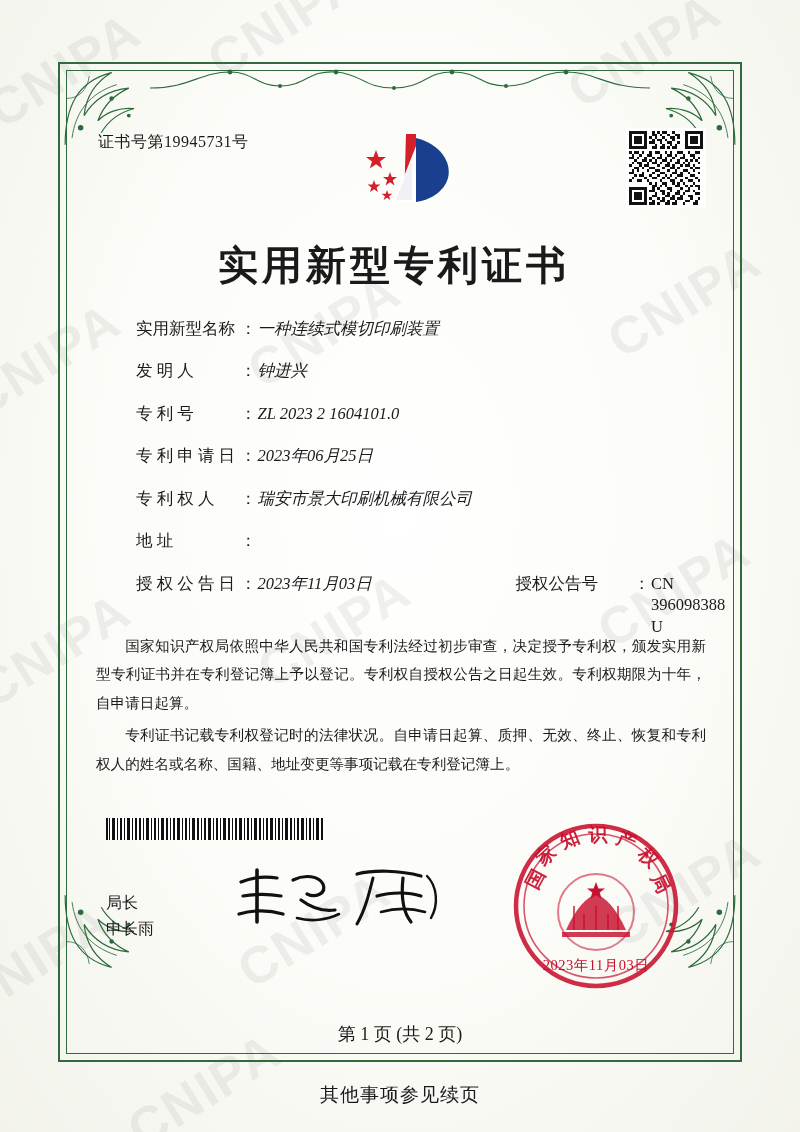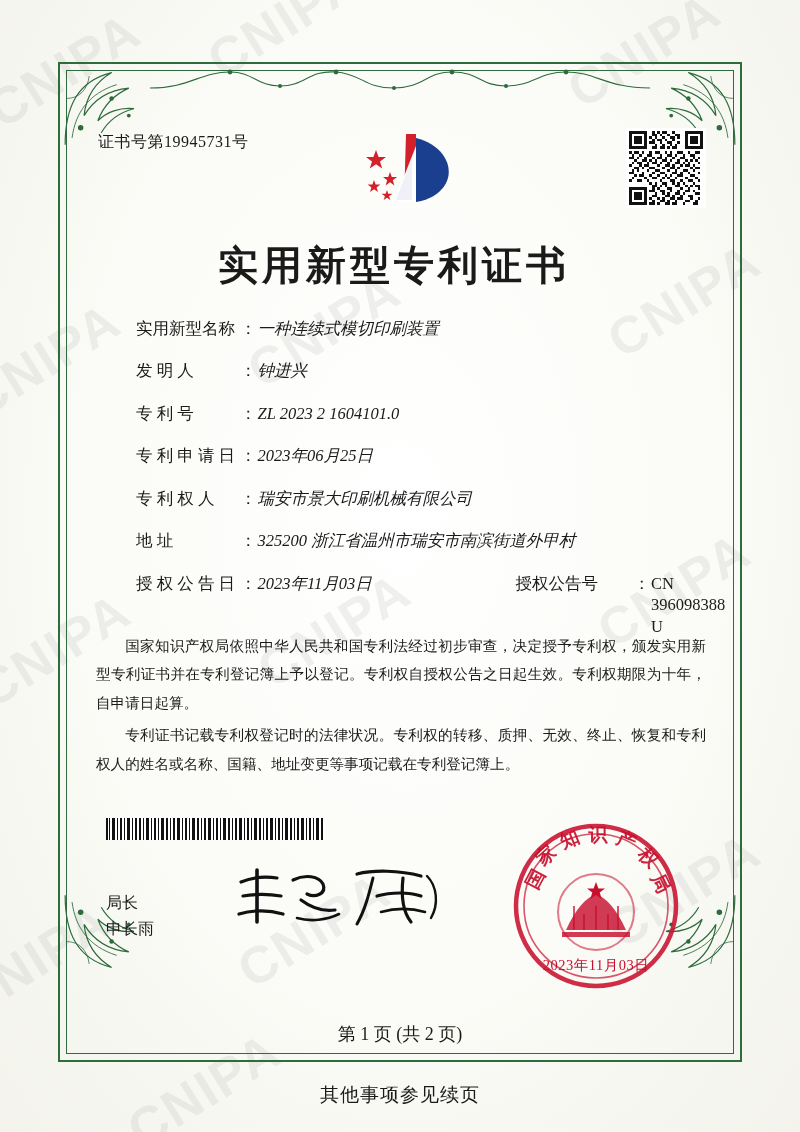--- a/index.html
+++ b/index.html
@@ -562,37 +562,36 @@
 
       <div class="field">
         <span class="f-label">专 利 权 人</span>
         <span class="f-sep">：</span>
         <span class="f-value">瑞安市景大印刷机械有限公司</span>
       </div>
 
       <div class="field">
         <span class="f-label">地 址</span>
         <span class="f-sep">：</span>
-        <span class="f-value">325200 浙江省温州市瑞安市南滨街道外甲村</span>
       </div>
 
       <div class="field two-col">
         <span class="f-label">授 权 公 告 日</span>
         <span class="f-sep">：</span>
         <span class="f-value">2023年11月03日</span>
         <span class="f-label2">授权公告号</span>
         <span class="f-sep">：</span>
         <span>CN 396098388 U</span>
       </div>
 
     </div>
 
     <div class="paras">
       <div class="para">国家知识产权局依照中华人民共和国专利法经过初步审查，决定授予专利权，颁发实用新型专利证书并在专利登记簿上予以登记。专利权自授权公告之日起生效。专利权期限为十年，自申请日起算。</div>
-      <div class="para">专利证书记载专利权登记时的法律状况。专利权的转移、质押、无效、终止、恢复和专利权人的姓名或名称、国籍、地址变更等事项记载在专利登记簿上。</div>
+      <div class="para">专利证书记载专利权登记时的法律状况。自申请日起算、质押、无效、终止、恢复和专利权人的姓名或名称、国籍、地址变更等事项记载在专利登记簿上。</div>
     </div>
 
     <div class="barcode">
       <svg viewBox="0 0 220 22" width="220" height="22" shape-rendering="crispEdges">
         <rect width="220" height="22" fill="#fff"></rect>
         <g fill="#111">
           <rect x="0" y="0" width="2" height="22"></rect>
             <rect x="3" y="0" width="1" height="22"></rect>
           <rect x="6" y="0" width="3" height="22"></rect>
             <rect x="11" y="0" width="1" height="22"></rect>

